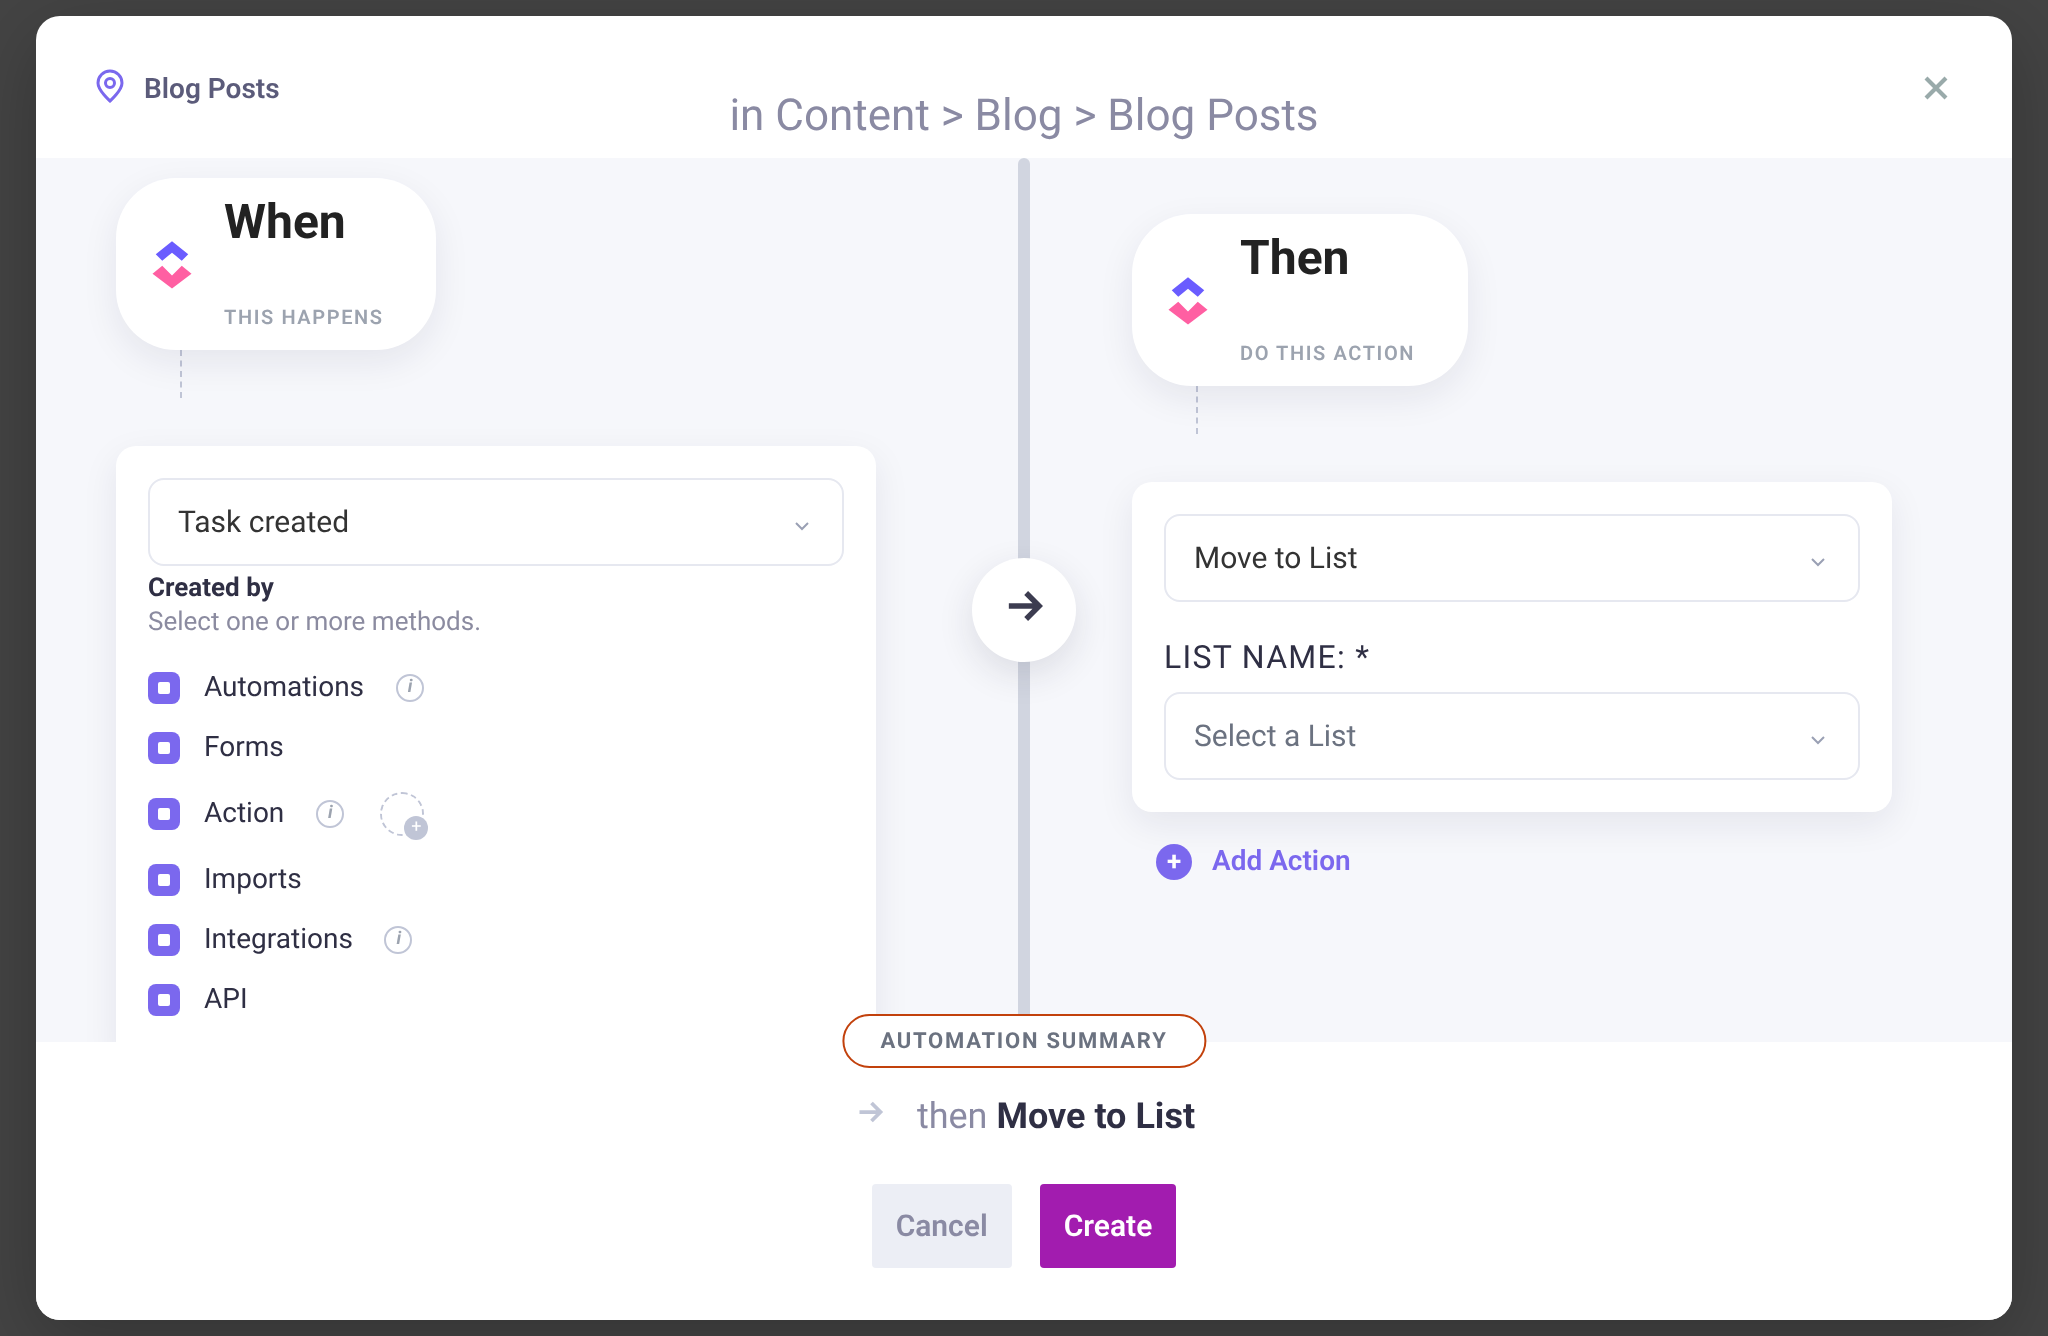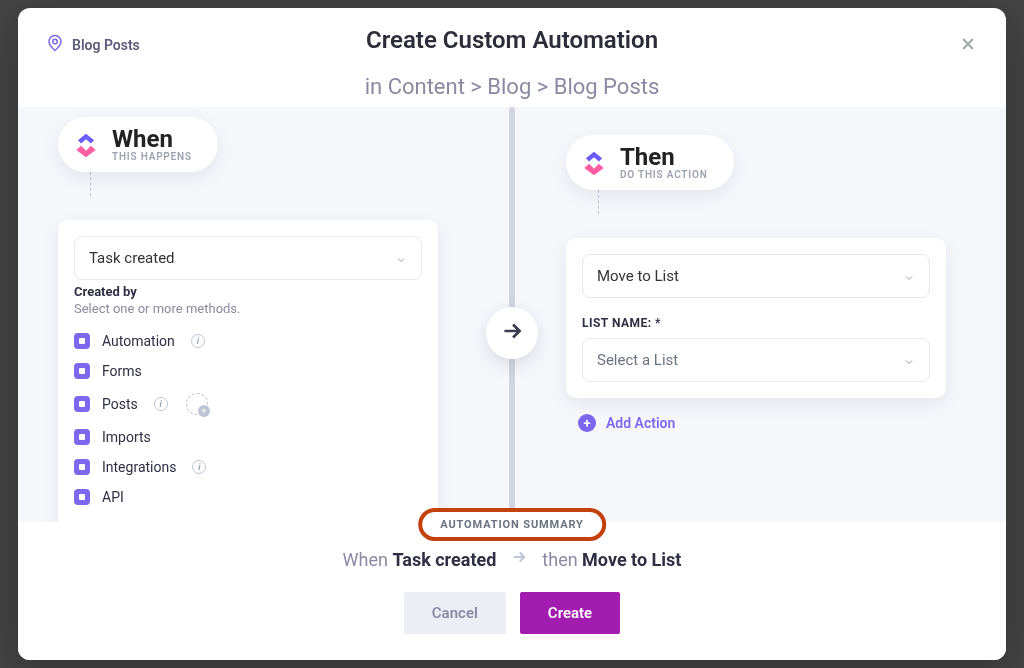--- a/index.html
+++ b/index.html
@@ -23,38 +23,38 @@
 .col { position: absolute; top: 0; bottom: 0; width: 420px; padding: 10px 20px 20px 20px; }
 .col-left { left: 20px; }
 .col-right { right: 40px; }
 
 .pill {
   background: #fff; border-radius: 30px; box-shadow: 0 6px 18px rgba(30,30,60,.08);
   display: inline-flex; align-items: center; gap: 12px; padding: 10px 26px 10px 14px;
 }
 .pill .logo { width: 28px; height: 28px; display:flex; align-items:center; justify-content:center; }
 .pill .big { font-size: 24px; font-weight: 700; color: #222; line-height: 1; }
-.pill .small { font-size: 10px; letter-spacing: .08em; color: #9ca3af; font-weight: 600; }
+.pill .small { font-size: 10px; letter-spacing: .08em; color: #9ca3af; font-weight: 600; margin-top: 31px; }
 
 .panel {
   background: #fff; border-radius: 10px; box-shadow: 0 6px 18px rgba(30,30,60,.08);
   margin-top: 24px; padding: 16px;
 }
 .select {
   border: 1px solid #e6e8f0; border-radius: 8px; padding: 12px 14px;
   display: flex; justify-content: space-between; align-items: center;
   font-size: 15px; color: #333; cursor: pointer;
 }
 .select.italic { color: #6b7280; }
 .chev { width: 12px; height: 12px; }
 .chev svg { width:100%; height:100%; color:#9aa0b4; }
 
 .section-label { font-size: 13px; font-weight: 700; color: #2f2f44; margin-top: 4px; }
 .section-hint { font-size: 13px; color: #8b8ba0; margin-top: 2px; margin-bottom: 10px; }
-.field-label { font-size: 12px; letter-spacing: .04em; font-weight: 700; color: #2f2f44; margin: 18px 0 8px; text-transform: uppercase; }
+.field-label { font-size: 16px; letter-spacing: .04em; font-weight: 400; color: #2f2f44; margin: 18px 0 8px; text-transform: uppercase; }
 
 .check-row { display: flex; align-items: center; gap: 12px; padding: 7px 0; font-size: 14px; color: #2f2f44; }
 .cb { width: 16px; height: 16px; border-radius: 4px; background: #7b68ee; display:flex; align-items:center; justify-content:center; flex-shrink:0; cursor:pointer; }
 .cb svg { width: 12px; height: 12px; color: #fff; }
 .info-ic { width: 14px; height: 14px; border: 1px solid #c0c5d6; border-radius: 50%; display:inline-flex; align-items:center; justify-content:center; font-size:9px; color:#9ca3af; font-weight:700; font-style: italic; margin-left:4px; }
 .avatar-ghost { width: 22px; height: 22px; border: 1px dashed #c0c5d6; border-radius: 50%; margin-left: 6px; position:relative; }
 .avatar-ghost::after { content:"+"; position:absolute; right:-3px; bottom:-3px; width:12px; height:12px; background:#c0c5d6; color:#fff; border-radius:50%; font-size:9px; display:flex; align-items:center; justify-content:center; }
 
 .add-action { display:flex; align-items:center; gap:10px; color:#7b68ee; font-weight:600; font-size:14px; margin-top:16px; margin-left:12px; cursor:pointer; }
 .plus-c { width:18px; height:18px; background:#7b68ee; border-radius:50%; color:#fff; display:flex; align-items:center; justify-content:center; font-size:13px; font-weight:700; }
@@ -68,29 +68,29 @@
 .divider { position:absolute; left:50%; top:0; bottom:0; width:6px; background:#d1d5e0; border-radius:3px; transform:translateX(-50%); }
 
 .stem { width:1px; height:24px; border-left:1px dashed #c0c5d6; margin-left:32px; }
 
 .footer {
   background:#fff; padding: 14px 20px 26px; position: relative;
   border-top: none;
 }
 .summary-pill {
   position:absolute; top:-14px; left:50%; transform:translateX(-50%);
-  background:#fff; border:4px solid #c2410c; border-radius:18px; padding:6px 18px;
+  background:#fff; border:1px solid #c2410c; border-radius:18px; padding:6px 18px;
   font-size:11px; letter-spacing:.08em; color:#6b7280; font-weight:700;
 }
 .summary-line { text-align:center; font-size:18px; color:#2f2f44; margin-top:12px; display:flex; justify-content:center; align-items:center; gap:14px; }
 .summary-line .light { color:#8a8aa3; }
 .summary-line .bold { font-weight:700; }
 .summary-line svg { width:18px; height:18px; color:#c0c5d6; }
 .btn-row { display:flex; justify-content:center; gap:14px; margin-top:22px; }
-.btn { padding: 12px 28px; border-radius:2px; font-size:15px; font-weight:600; border:none; cursor:pointer; }
+.btn { padding: 12px 12px; border-radius:2px; font-size:15px; font-weight:600; border:none; cursor:pointer; }
 .btn-cancel { background:#eceef5; color:#8a8aa3; }
 .btn-create { background:#a21caf; color:#fff; }
 
 .logo svg { width: 26px; height: 26px; }
 </style>
 </head>
 <body>
 
 <div class="backdrop"></div>
 
@@ -99,21 +99,20 @@
   <div class="header">
     <div class="crumb">
       <span>
         <svg viewBox="0 0 24 24" fill="none" stroke="#7b68ee" stroke-width="2">
             <circle cx="12" cy="10" r="3"></circle>
             <path d="M12 2a8 8 0 0 0-8 8c0 5 8 12 8 12s8-7 8-12a8 8 0 0 0-8-8z"></path>
           </svg>
       </span>
       <span>Blog Posts</span>
     </div>
-    <div class="title">Create Custom Automation</div>
     <div class="subtitle">in Content &gt; Blog &gt; Blog Posts</div>
     <div class="close">
       <span>
         <svg viewBox="0 0 24 24" stroke="currentColor" stroke-width="2.5" fill="none">
             <path d="M6 6l12 12M18 6L6 18"></path>
           </svg>
       </span>
     </div>
   </div>
 
@@ -155,38 +154,38 @@
         <div class="section-label">Created by</div>
         <div class="section-hint">Select one or more methods.</div>
 
         <div id="created-by-list">
             <div class="check-row">
               <span class="cb">
                 <svg viewBox="0 0 24 24" fill="currentColor">
                   <rect x="6" y="6" width="12" height="12" rx="2"></rect>
                 </svg>
               </span>
-              <span>Automation</span>
+              <span>Automations</span>
               <span class="info-ic">i</span>
             </div>
             <div class="check-row">
               <span class="cb">
                 <svg viewBox="0 0 24 24" fill="currentColor">
                   <rect x="6" y="6" width="12" height="12" rx="2"></rect>
                 </svg>
               </span>
               <span>Forms</span>
             </div>
             <div class="check-row">
               <span class="cb">
                 <svg viewBox="0 0 24 24" fill="currentColor">
                   <rect x="6" y="6" width="12" height="12" rx="2"></rect>
                 </svg>
               </span>
-              <span>Posts</span>
+              <span>Action</span>
               <span class="info-ic">i</span>
               <span class="avatar-ghost"></span>
             </div>
             <div class="check-row">
               <span class="cb">
                 <svg viewBox="0 0 24 24" fill="currentColor">
                   <rect x="6" y="6" width="12" height="12" rx="2"></rect>
                 </svg>
               </span>
               <span>Imports</span>
@@ -253,21 +252,20 @@
       <div class="add-action">
         <span class="plus-c">+</span>
         <span>Add Action</span>
       </div>
     </div>
   </div>
 
   <div class="footer">
     <div class="summary-pill">AUTOMATION SUMMARY</div>
     <div class="summary-line">
-      <span><span class="light">When</span> <span class="bold">Task created</span></span>
       <span><svg viewBox="0 0 24 24" fill="none" stroke="currentColor" stroke-width="2.5">
             <path d="M5 12h14M13 6l6 6-6 6"></path>
           </svg></span>
       <span><span class="light">then</span> <span class="bold">Move to List</span></span>
     </div>
     <div class="btn-row">
       <button class="btn btn-cancel">Cancel</button>
       <button class="btn btn-create">Create</button>
     </div>
   </div>

